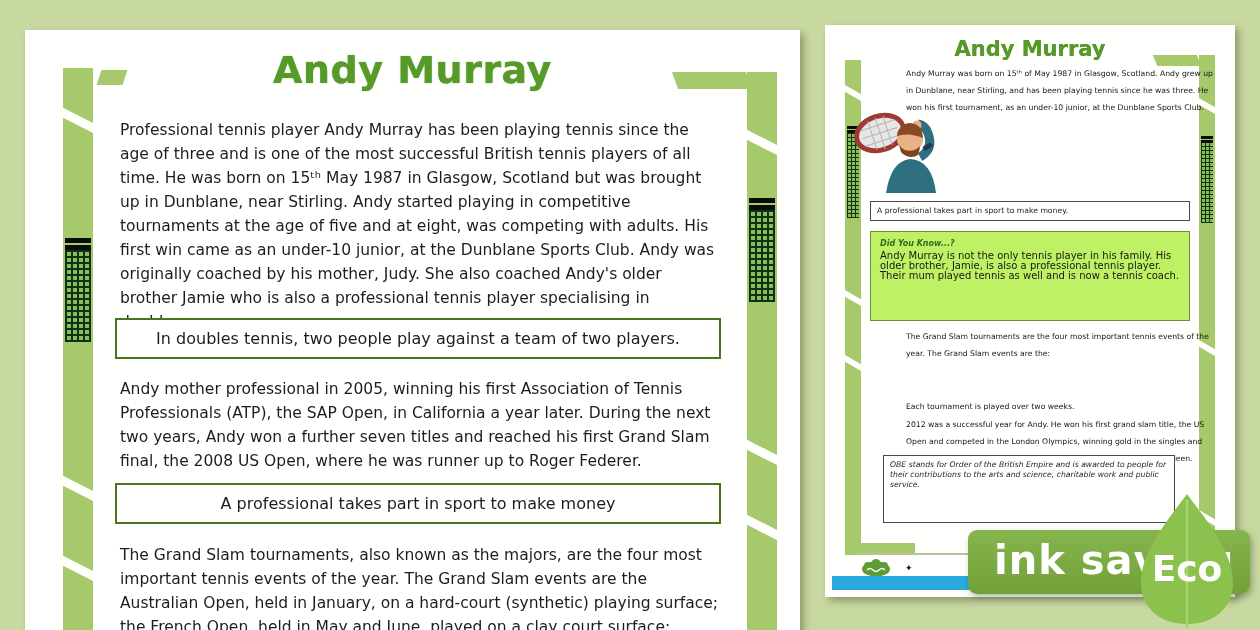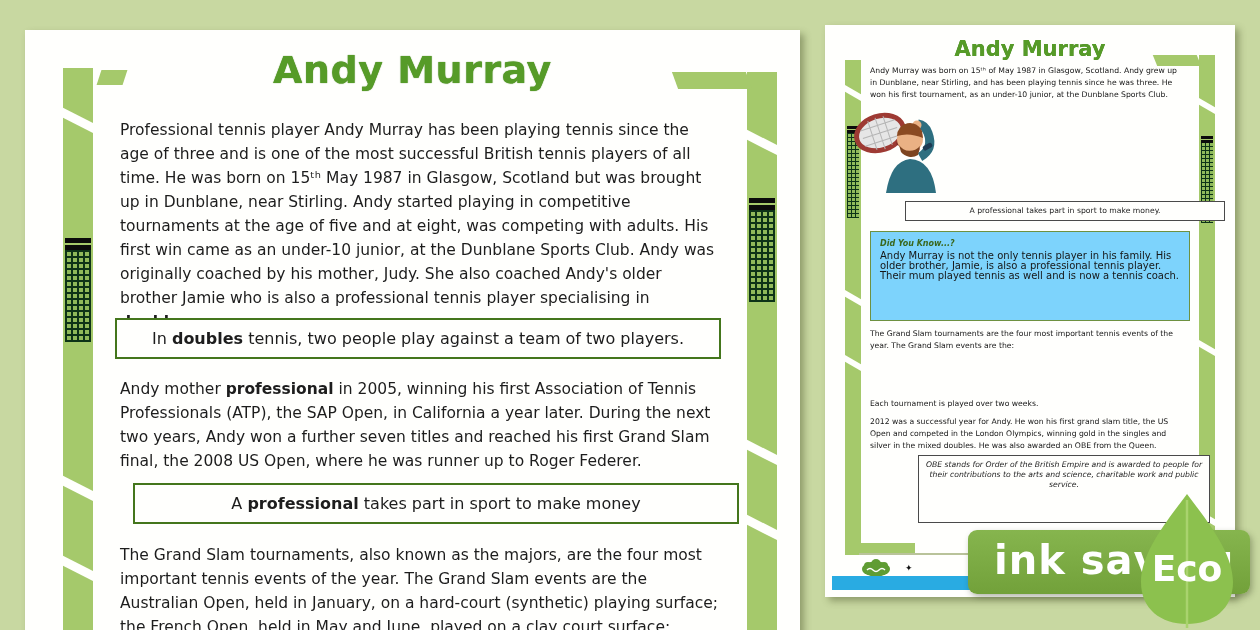--- a/index.html
+++ b/index.html
@@ -30,29 +30,29 @@
   .thin .net::before{top:-7px;height:3px;}
   .corner{position:absolute;background:#a5c96b;}
 
   
   .lp-title{position:absolute;top:18px;left:0;width:100%;text-align:center;
     font-size:38px;font-weight:bold;color:#569b28;letter-spacing:.5px;
     text-shadow:0 0 1px #3e7d17;}
   .lp-text{position:absolute;left:95px;width:600px;font-size:15.5px;line-height:24px;}
   .def-box{position:absolute;left:90px;width:606px;border:2px solid #44761c;
     text-align:center;font-size:16px;padding:9px 4px;background:#fffffd;box-sizing:border-box;}
-  .b{font-weight:bold;}
+  .b{font-weight:normal;}
 
   
   .rp-title{position:absolute;top:12px;left:0;width:100%;text-align:center;
     font-size:21px;font-weight:bold;color:#569b28;text-shadow:0 0 .5px #3e7d17;}
-  .rp-text{position:absolute;font-size:7.7px;line-height:12px;color:#161616;}
+  .rp-text{position:absolute;font-size:7.7px;line-height:17px;color:#161616;margin-left:36px;}
   .rp-box{position:absolute;border:1.4px solid #4a4a4a;background:#fffffd;
-    text-align:center;font-size:7.7px;line-height:10px;box-sizing:border-box;padding:4px 6px;margin-left:35px;}
-  .dyk{position:absolute;left:45px;top:206px;width:320px;height:90px;background:#7dd3fc;
+    text-align:left;font-size:7.7px;line-height:10px;box-sizing:border-box;padding:4px 6px;}
+  .dyk{position:absolute;left:45px;top:206px;width:320px;height:90px;background:#bef264;
     border:1.2px solid #6e9140;box-sizing:border-box;padding:7px 9px;}
   .dyk-title{font-size:8px;font-weight:bold;font-style:italic;color:#3a671c;margin-bottom:3px;}
   .dyk-body{font-size:10px;line-height:10.2px;color:#161616;}
   .rp-bullets{position:absolute;left:58px;top:326px;width:300px;margin:0;padding:0;list-style:none;}
   .rp-bullets li{font-size:7.7px;line-height:10.6px;color:#161616;}
   .rp-bullets li::before{content:'•  ';}
   .footer-line{position:absolute;left:34px;right:34px;top:528px;height:1.5px;background:#b9c39a;}
   .blue-bar{position:absolute;left:7px;right:7px;top:551px;height:14px;background:#29abe2;}
   .blue-bar::after{content:'';position:absolute;right:150px;top:4px;width:14px;height:6px;
     background:#fff;border-radius:3px;opacity:.9;}
@@ -92,21 +92,21 @@
   <div class="corner" style="left:650px;top:42px;width:74px;height:17px;transform:skewX(20deg);"></div>
 
   <div class="lp-title">Andy Murray</div>
 
   <div class="lp-text" style="top:88px;"><span>Professional tennis player Andy Murray has been playing tennis since the age of three and is one of the most successful British tennis players of all time. He was born on 15ᵗʰ May 1987 in Glasgow, Scotland but was brought up in Dunblane, near Stirling. Andy started playing in competitive tournaments at the age of five and at eight, was competing with adults. His first win came as an under-10 junior, at the Dunblane Sports Club. Andy was originally coached by his mother, Judy. She also coached Andy's older brother Jamie who is also a professional tennis player specialising in </span><span class="b">doubles</span><span>.</span></div>
 
   <div class="def-box" style="top:288px;"><span>In </span><span class="b">doubles</span><span> tennis, two people play against a team of two players.</span></div>
 
   <div class="lp-text" style="top:347px;"><span>Andy mother </span><span class="b">professional</span><span> in 2005, winning his first Association of Tennis Professionals (ATP), the SAP Open, in California a year later. During the next two years, Andy won a further seven titles and reached his first Grand Slam final, the 2008 US Open, where he was runner up to Roger Federer.</span></div>
 
-  <div class="def-box" style="top:453px;margin-left:18px;"><span>A </span><span class="b">professional</span><span> takes part in sport to make money</span></div>
+  <div class="def-box" style="top:453px;"><span>A </span><span class="b">professional</span><span> takes part in sport to make money</span></div>
 
   <div class="lp-text" style="top:513px;">The Grand Slam tournaments, also known as the majors, are the four most important tennis events of the year. The Grand Slam events are the Australian Open, held in January, on a hard-court (synthetic) playing surface; the French Open, held in May and June, played on a clay court surface; Wimbledon, held</div>
 </div>
 
 <div class="page" id="page-right">
 
   <div class="bar thin" style="left:20px;top:35px;width:16px;height:495px;">
     <div class="slash" style="top:30px;"></div>
     <div class="net" style="top:70px;height:85px;"></div>
     <div class="slash" style="top:235px;"></div>

